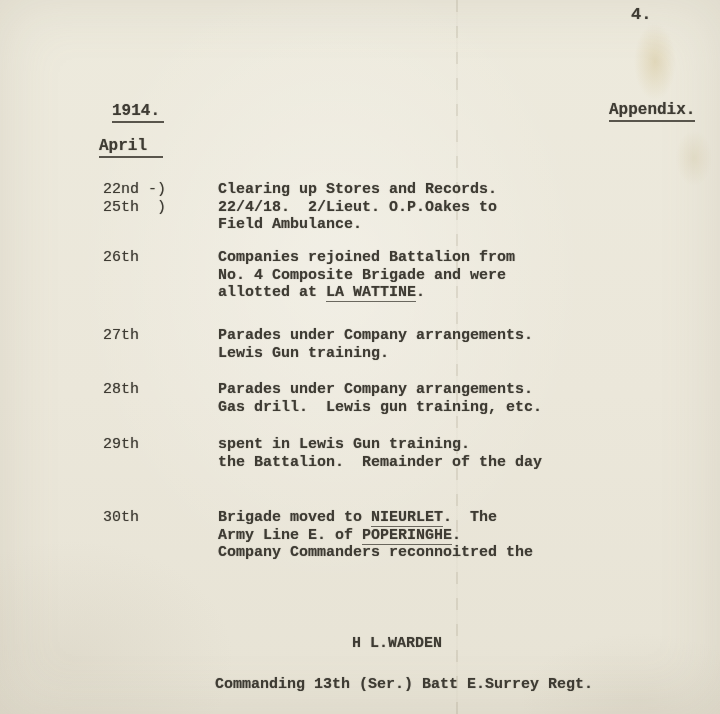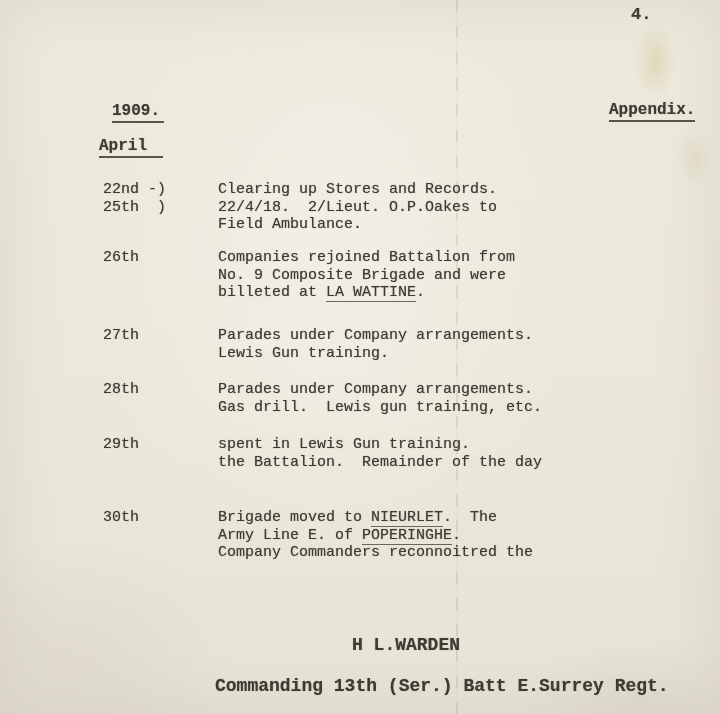--- a/index.html
+++ b/index.html
@@ -64,55 +64,56 @@
     white-space: pre;
     text-shadow: 0 0 1px rgba(62,59,51,0.55);
   }
   .entry-text {
     position: absolute;
     left: 218px; top: 0;
     font-size: 15px;
     line-height: 17.5px;
     white-space: pre;
     text-shadow: 0 0 1px rgba(62,59,51,0.55);
+    font-weight: bold;
   }
   .u-place {
     border-bottom: 1.5px solid rgba(62,59,51,0.75);
   }
   .sig-line {
-    font-size: 18px;
+    font-size: 15px;
     font-weight: bold;
   }
   .sig-name    { left: 352px; top: 635px; }
   .sig-rank    { left: 481px; top: 656px; }
   .sig-command { left: 215px; top: 676px; }
 </style>
 </head>
 <body>
 
 <div class="paper">
   <div class="fold-line"></div>
 
   <div class="txt page-number">4.</div>
 
-  <div class="txt heading heading-year">1909.</div>
+  <div class="txt heading heading-year">1914.</div>
 
   <div class="txt heading heading-appendix">Appendix.</div>
 
   <div class="txt heading heading-month">April</div>
 
   <div class="entries" id="entries">
       <div class="entry" style="top: 181px;">
         <div class="entry-date">22nd -)
 25th  )</div>
         <div class="entry-text"><div><span>Clearing up Stores and Records.</span></div><div><span>22/4/18.  2/Lieut. O.P.Oakes to</span></div><div><span>Field Ambulance.</span></div></div>
       </div>
       <div class="entry" style="top: 249px;">
         <div class="entry-date">26th</div>
-        <div class="entry-text"><div><span>Companies rejoined Battalion from</span></div><div><span>No. 9 Composite Brigade and were</span></div><div><span>billeted at </span><span class="u-place">LA WATTINE</span><span>.</span></div></div>
+        <div class="entry-text"><div><span>Companies rejoined Battalion from</span></div><div><span>No. 4 Composite Brigade and were</span></div><div><span>allotted at </span><span class="u-place">LA WATTINE</span><span>.</span></div></div>
       </div>
       <div class="entry" style="top: 327px;">
         <div class="entry-date">27th</div>
         <div class="entry-text"><div><span>Parades under Company arrangements.</span></div><div><span>Lewis Gun training.</span></div></div>
       </div>
       <div class="entry" style="top: 381px;">
         <div class="entry-date">28th</div>
         <div class="entry-text"><div><span>Parades under Company arrangements.</span></div><div><span>Gas drill.  Lewis gun training, etc.</span></div></div>
       </div>
       <div class="entry" style="top: 436px;">

